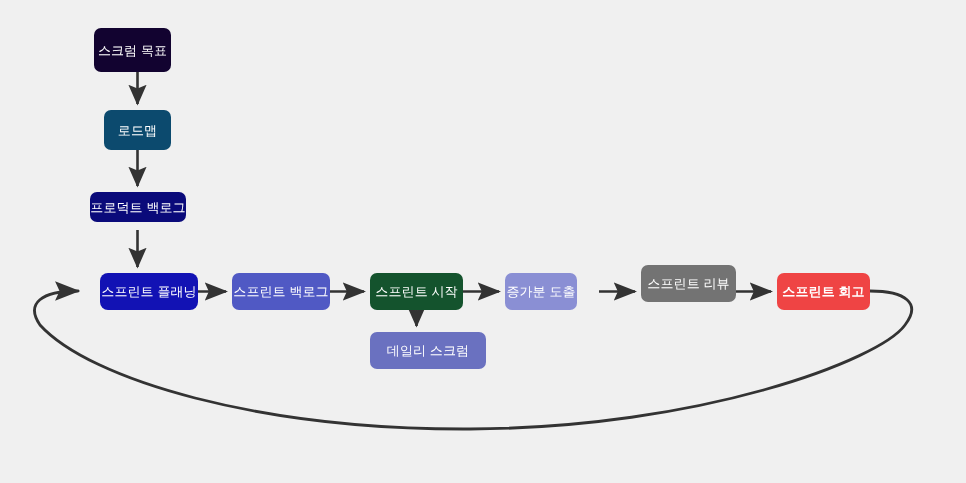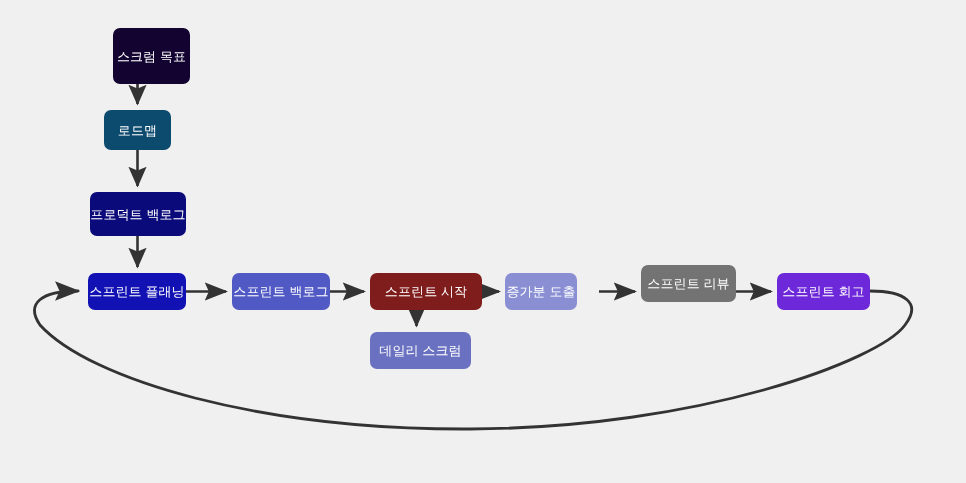--- a/index.html
+++ b/index.html
@@ -67,33 +67,33 @@
       <line x1="186" y1="291.5" x2="226" y2="291.5" marker-end="url(#arrowhead)"></line>
       <line x1="330" y1="291.5" x2="364" y2="291.5" marker-end="url(#arrowhead)"></line>
       <line x1="463" y1="291.5" x2="499" y2="291.5" marker-end="url(#arrowhead)"></line>
       <line x1="599" y1="291.5" x2="635" y2="291.5" marker-end="url(#arrowhead)"></line>
       <line x1="736" y1="291.5" x2="771" y2="291.5" marker-end="url(#arrowhead)"></line>
 
       <path d="M 870 291 C 905 291, 922 303, 905 325 C 880 360, 700 428, 470 429 C 260 430, 90 380, 40 325 C 25 303, 42 291, 78 291" stroke-width="2.8" stroke-linecap="round" marker-end="url(#arrowhead)"></path>
     </g>
   </svg>
 
-  <div class="node" style="left:113px; top:28px; width:77px; height:56px; background:#120330;">스크럼 목표</div>
+  <div class="node" style="left:94px; top:28px; width:77px; height:44px; background:#120330;">스크럼 목표</div>
 
   <div class="node" style="left:104px; top:110px; width:67px; height:40px; background:#0c4a6e;">로드맵</div>
 
-  <div class="node" style="left:90px; top:192px; width:96px; height:44px; background:#0a0a7a;">프로덕트 백로그</div>
+  <div class="node" style="left:90px; top:192px; width:96px; height:30px; background:#0a0a7a;">프로덕트 백로그</div>
 
-  <div class="node" style="left:88px; top:273px; width:98px; height:37px; background:#1212b4;">스프린트 플래닝</div>
+  <div class="node" style="left:100px; top:273px; width:98px; height:37px; background:#1212b4;border-radius:8px;">스프린트 플래닝</div>
 
   <div class="node" style="left:232px; top:273px; width:98px; height:37px; background:#5059c4;">스프린트 백로그</div>
 
-  <div class="node" style="left:370px; top:273px; width:112px; height:37px; background:#7f1d1d;">스프린트 시작</div>
+  <div class="node" style="left:370px; top:273px; width:93px; height:37px; background:#14532d;">스프린트 시작</div>
 
-  <div class="node" style="left:370px; top:332px; width:101px; height:37px; background:#6a71c0;">데일리 스크럼</div>
+  <div class="node" style="left:370px; top:332px; width:116px; height:37px; background:#6a71c0;">데일리 스크럼</div>
 
   <div class="node" style="left:505px; top:273px; width:72px; height:37px; background:#8a8fd4;">증가분 도출</div>
 
   <div class="node" style="left:641px; top:265px; width:95px; height:37px; background:#737373;">스프린트 리뷰</div>
 
-  <div class="node" style="left:777px; top:273px; width:93px; height:37px; background:#6d28d9;">스프린트 회고</div>
+  <div class="node" style="left:777px; top:273px; width:93px; height:37px; background:#ef4444;font-weight:bold;">스프린트 회고</div>
 
 </div>
 
 </body></html>

